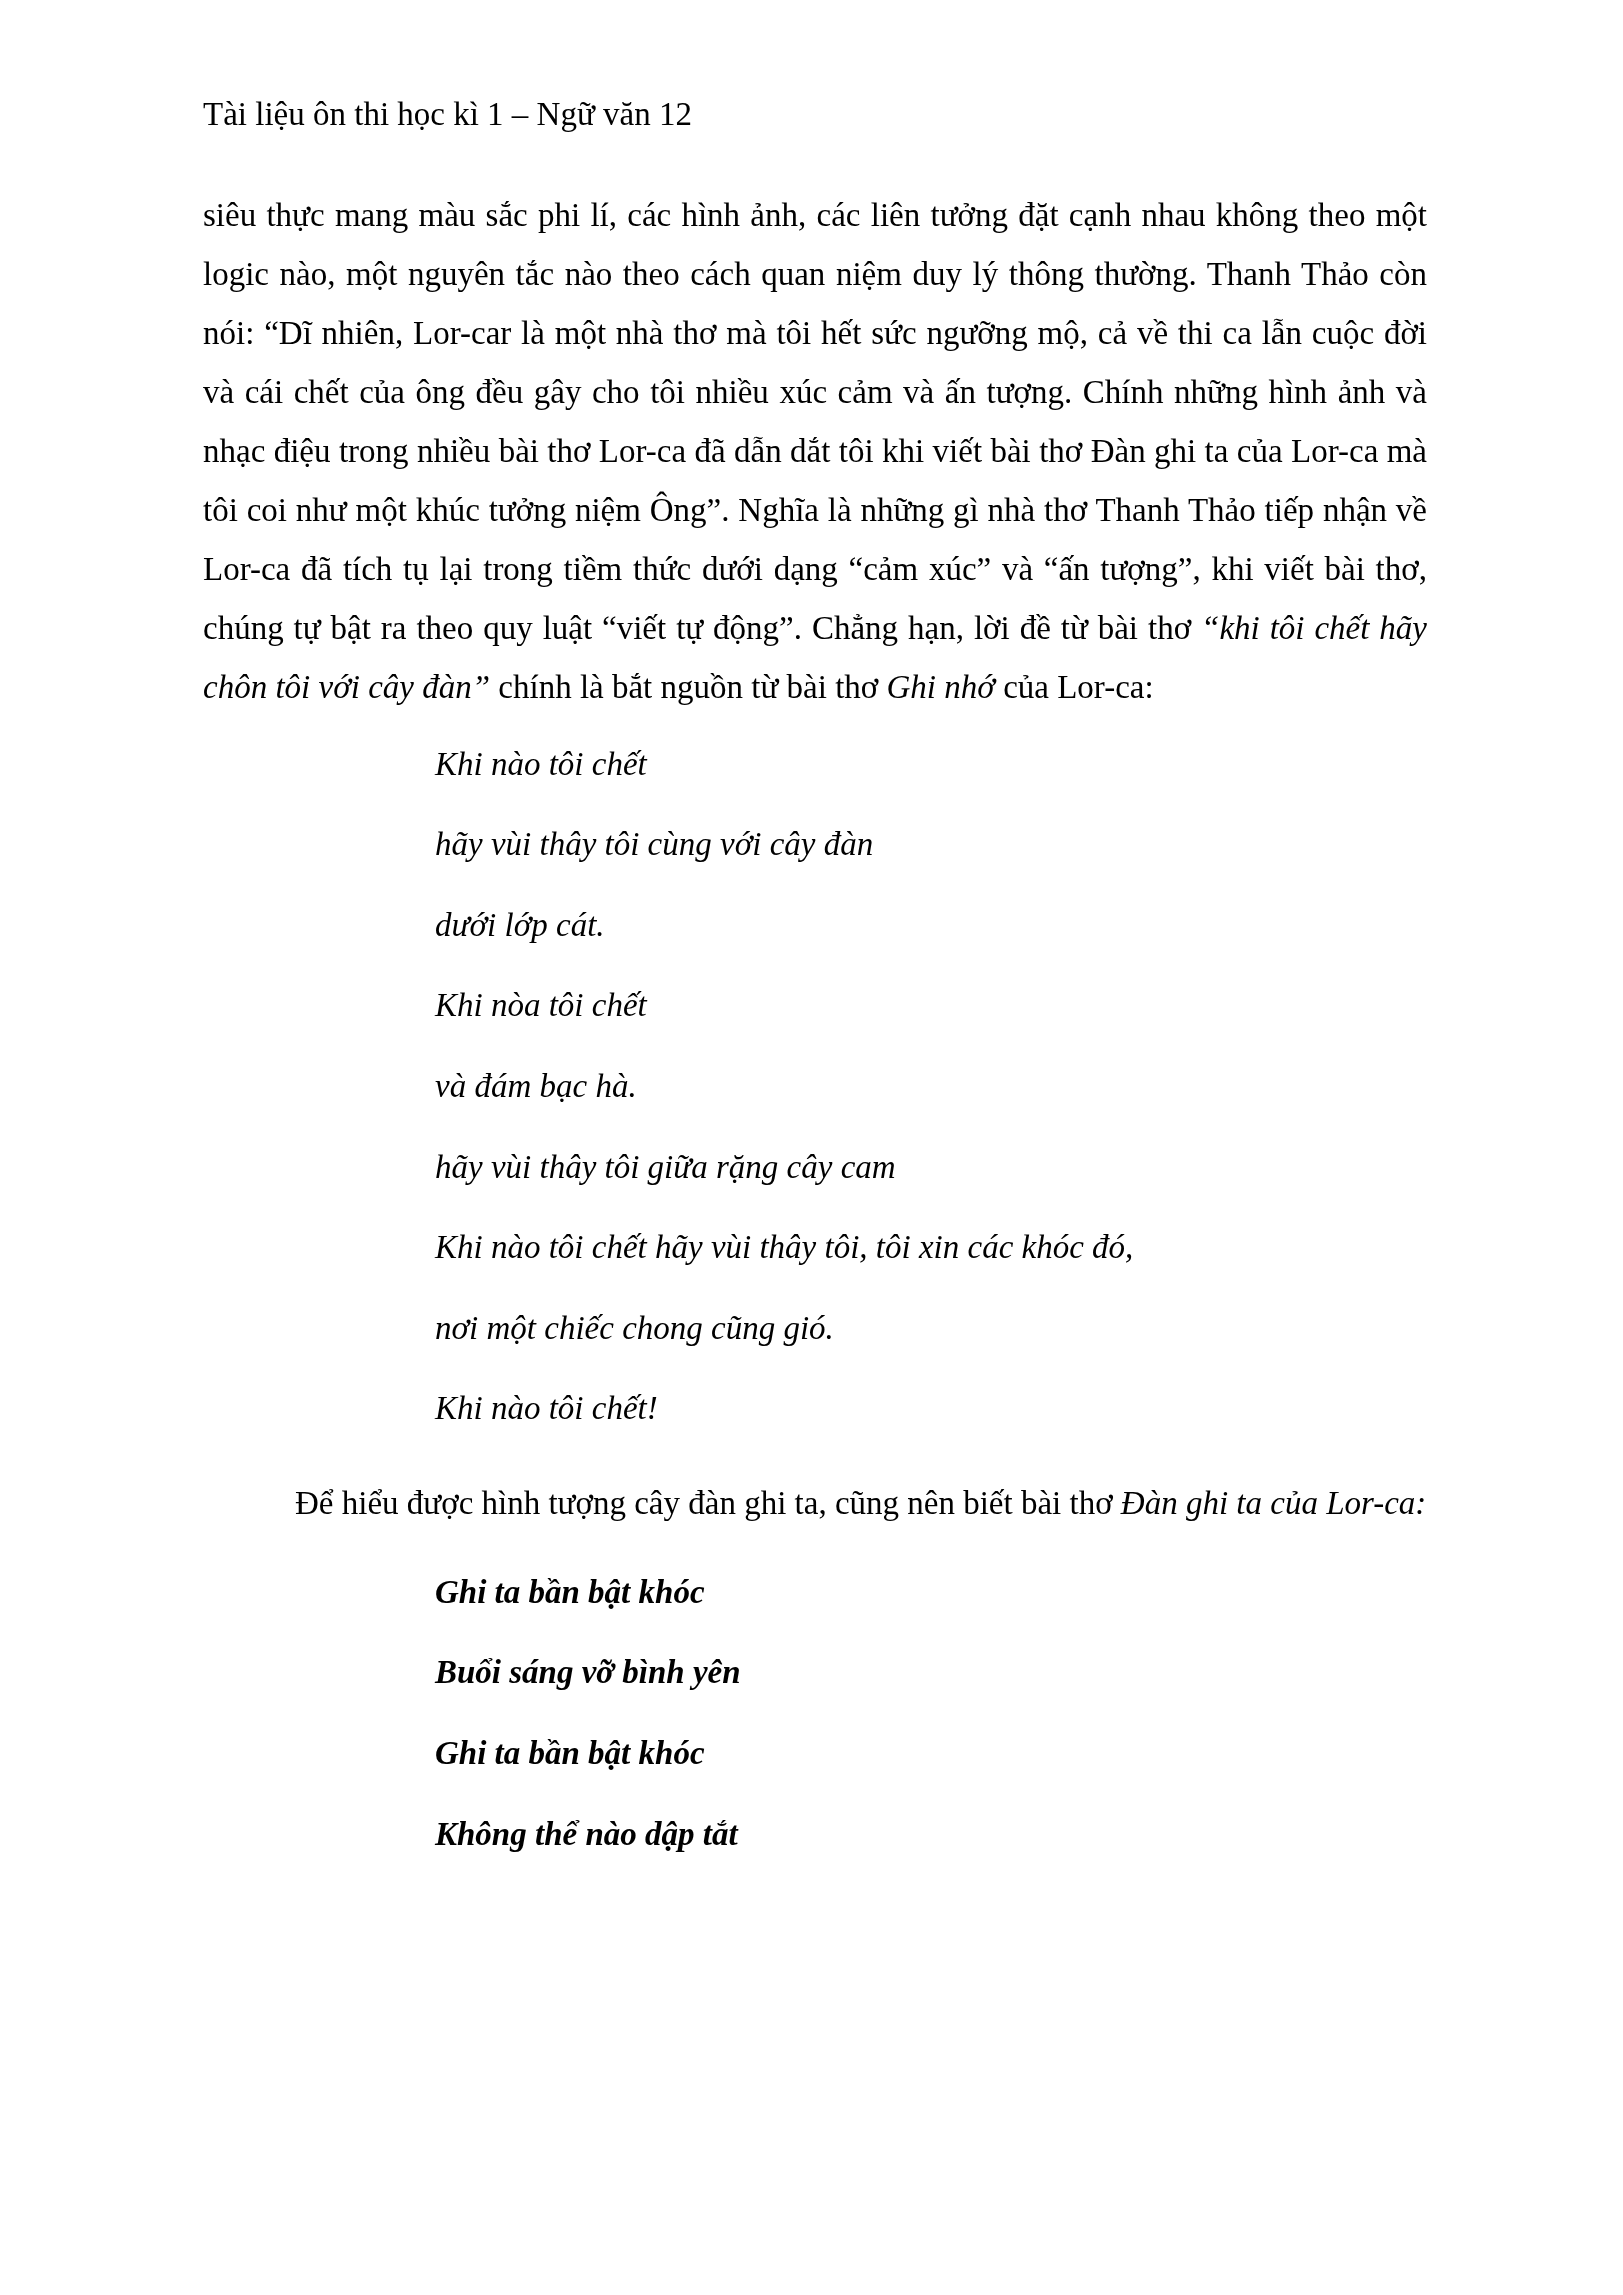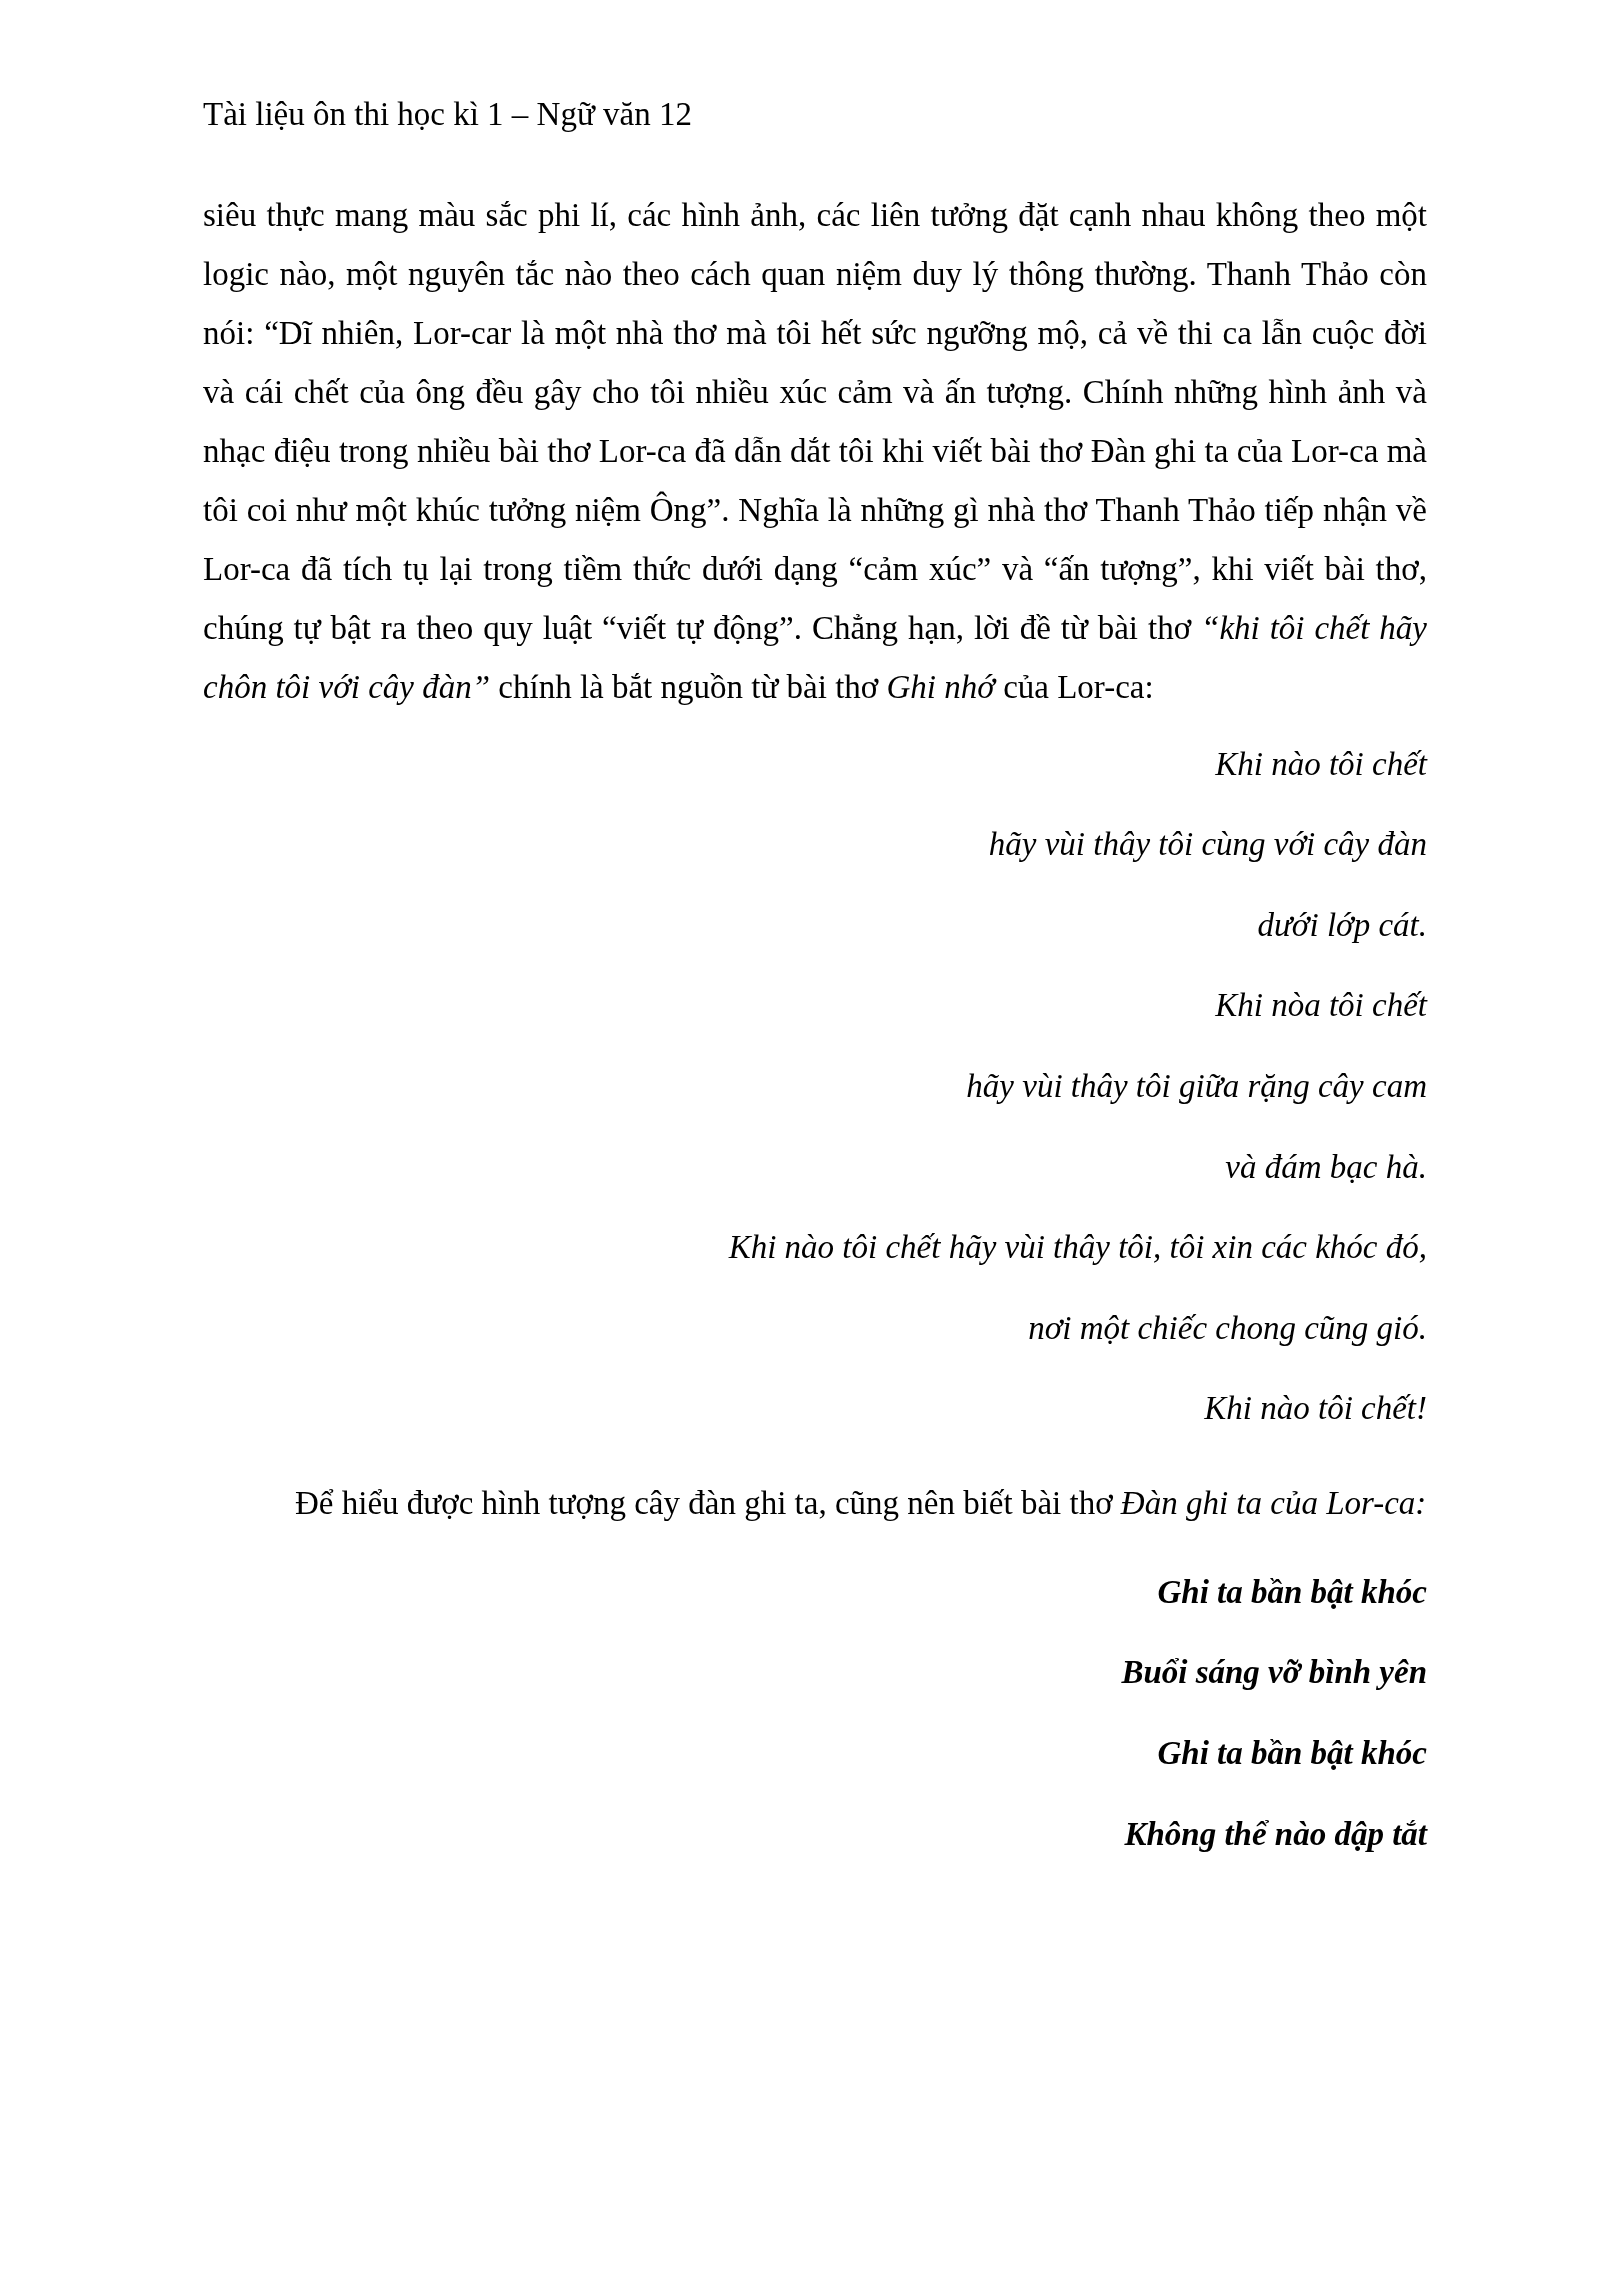--- a/index.html
+++ b/index.html
@@ -32,21 +32,20 @@
     margin-top: 36px;
     text-align: justify;
     line-height: 59px;
     text-indent: 92px;
   }
   .italic { font-style: italic; }
   .poem {
     margin-top: 17.7px;
     margin-left: 232px;
     font-style: italic;
-    text-align: right;
   }
   .poem-2 { margin-top: 29.4px; font-weight: bold; }
   .poem-line {
     line-height: 59px;
     margin-bottom: 21.6px;
     white-space: pre-wrap;
   }
   .credit {
     margin-top: 13px;
     line-height: 59px;
@@ -60,22 +59,22 @@
 
   <div class="doc-header">Tài liệu ôn thi học kì 1 – Ngữ văn 12</div>
 
   <p class="body-paragraph"><span>siêu thực mang màu sắc phi lí, các hình ảnh, các liên tưởng đặt cạnh nhau không theo một logic nào, một nguyên tắc nào theo cách quan niệm duy lý thông thường. Thanh Thảo còn nói: “Dĩ nhiên, Lor-car là một nhà thơ mà tôi hết sức ngưỡng mộ, cả về thi ca lẫn cuộc đời và cái chết của ông đều gây cho tôi nhiều xúc cảm và ấn tượng. Chính những hình ảnh và nhạc điệu trong nhiều bài thơ Lor-ca đã dẫn dắt tôi khi viết bài thơ Đàn ghi ta của Lor-ca mà tôi coi như một khúc tưởng niệm Ông”. Nghĩa là những gì nhà thơ Thanh Thảo tiếp nhận về Lor-ca đã tích tụ lại trong tiềm thức dưới dạng “cảm xúc” và “ấn tượng”, khi viết bài thơ, chúng tự bật ra theo quy luật “viết tự động”. Chẳng hạn, lời đề từ bài thơ </span><span class="italic">“khi tôi chết hãy chôn tôi với cây đàn”</span><span> chính là bắt nguồn từ bài thơ </span><span class="italic">Ghi nhớ</span><span> của Lor-ca:</span></p>
 
   <div class="poem">
     <div class="poem-line">Khi nào tôi chết</div>
     <div class="poem-line">hãy vùi thây tôi cùng với cây đàn</div>
     <div class="poem-line">dưới lớp cát.</div>
     <div class="poem-line">Khi nòa tôi chết</div>
+    <div class="poem-line">và đám bạc hà.</div>
     <div class="poem-line">hãy vùi thây tôi giữa rặng cây cam</div>
-    <div class="poem-line">và đám bạc hà.</div>
     <div class="poem-line">Khi nào tôi chết hãy vùi thây tôi, tôi xin các khóc đó,</div>
     <div class="poem-line">nơi một chiếc chong cũng gió.</div>
     <div class="poem-line">Khi nào tôi chết!</div>
   </div>
 
 
   <p class="body-paragraph-2"><span>Để hiểu được hình tượng cây đàn ghi ta, cũng nên biết bài thơ </span><span class="italic">Đàn ghi ta của Lor-ca:</span></p>
 
   <div class="poem poem-2">
     <div class="poem-line">Ghi ta bần bật khóc</div>

